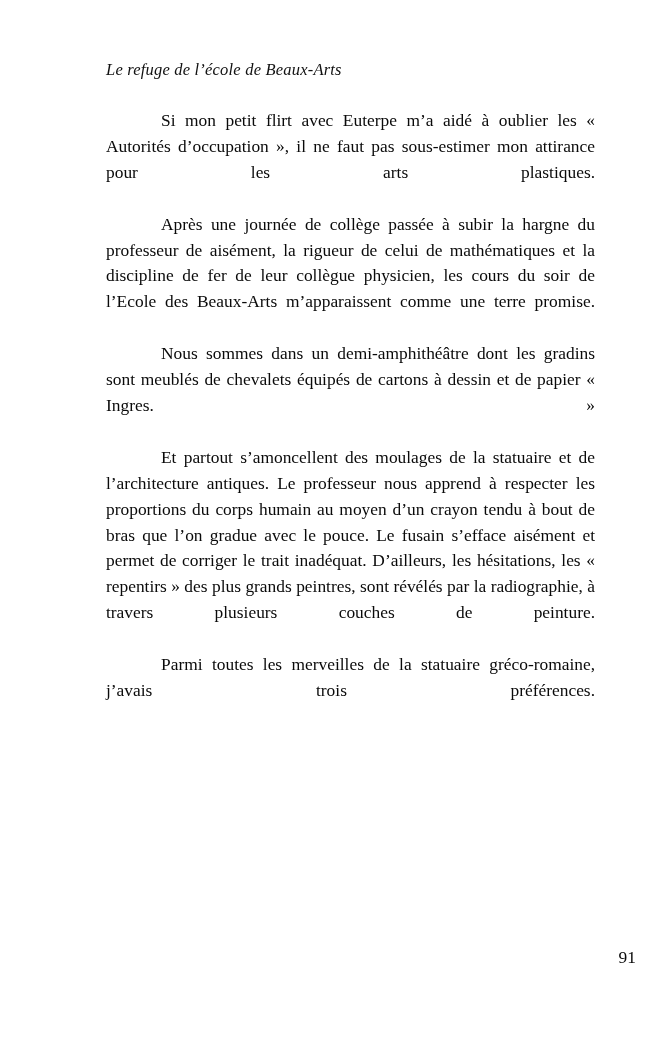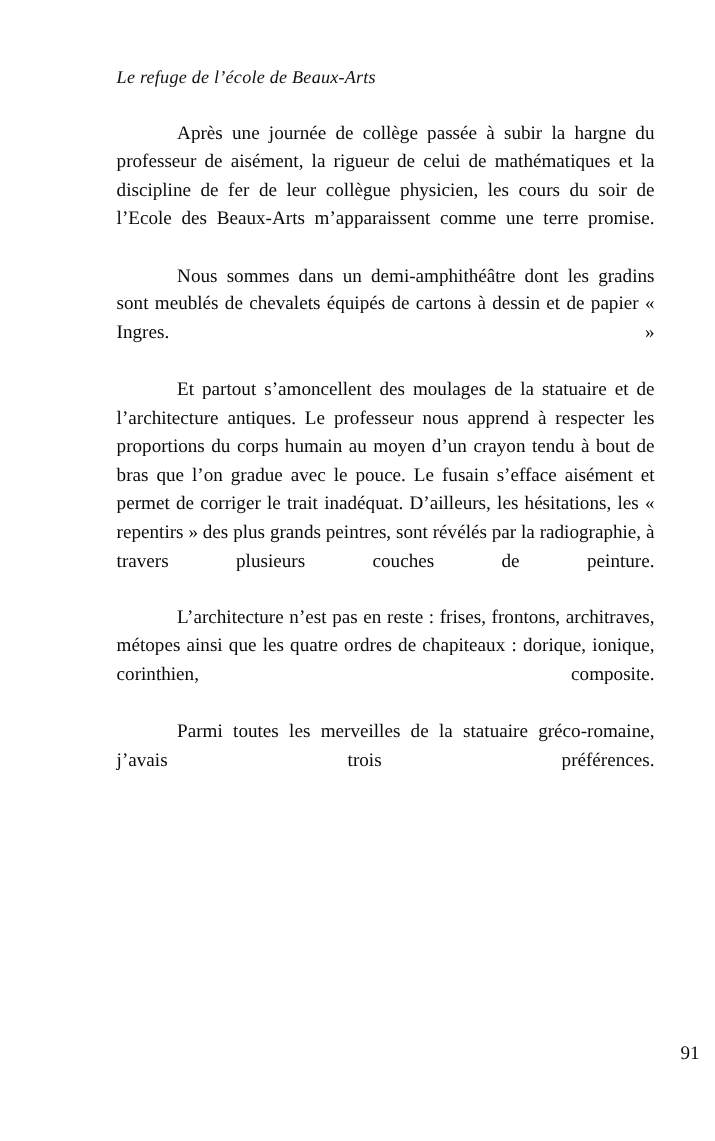--- a/index.html
+++ b/index.html
@@ -77,22 +77,22 @@
   }
 </style>
 </head>
 <body>
 
 <div class="page">
 
   <div class="running-head">Le refuge de l’école de Beaux-Arts</div>
 
   <div class="body-text">
+    <p>Si mon petit flirt avec Euterpe m’a aidé à oublier les « Autorités d’occupation », il ne faut pas sous-estimer mon attirance pour les arts plastiques.</p>
     <p>Après une journée de collège passée à subir la hargne du professeur de aisément, la rigueur de celui de mathématiques et la discipline de fer de leur collègue physicien, les cours du soir de l’Ecole des Beaux-Arts m’apparaissent comme une terre promise.</p>
     <p>Nous sommes dans un demi-amphithéâtre dont les gradins sont meublés de chevalets équipés de cartons à dessin et de papier « Ingres. »</p>
     <p>Et partout s’amoncellent des moulages de la statuaire et de l’architecture antiques. Le professeur nous apprend à respecter les proportions du corps humain au moyen d’un crayon tendu à bout de bras que l’on gradue avec le pouce. Le fusain s’efface aisément et permet de corriger le trait inadéquat. D’ailleurs, les hésitations, les « repentirs » des plus grands peintres, sont révélés par la radiographie, à travers plusieurs couches de peinture.</p>
-    <p>L’architecture n’est pas en reste : frises, frontons, architraves, métopes ainsi que les quatre ordres de chapiteaux : dorique, ionique, corinthien, composite.</p>
     <p>Parmi toutes les merveilles de la statuaire gréco-romaine, j’avais trois préférences.</p>
   </div>
 
   <div class="folio">91</div>
 
 </div>
 
 </body></html>

